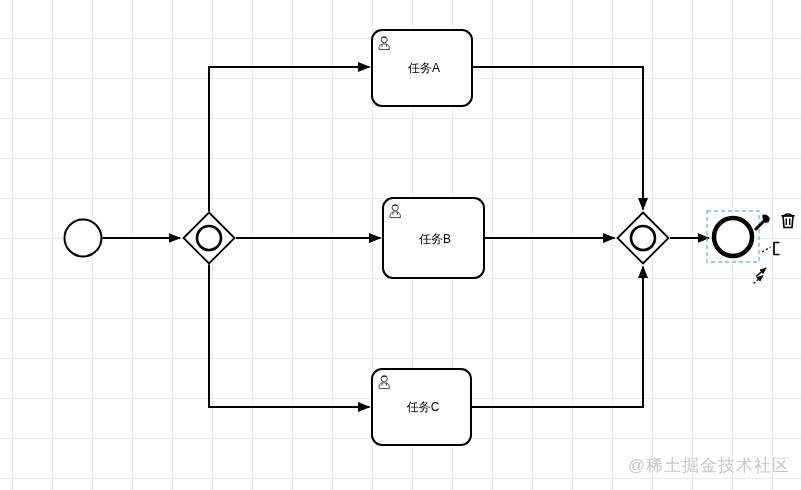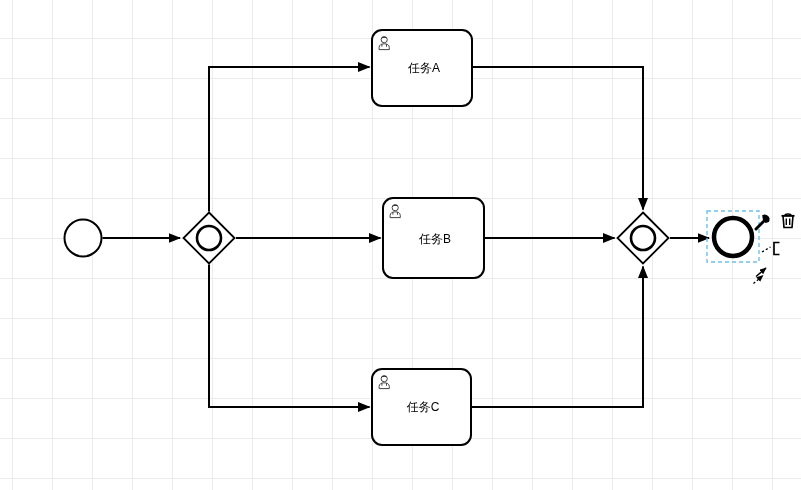--- a/index.html
+++ b/index.html
@@ -116,13 +116,14 @@
         <path d="M0 15 l8.5 -5" stroke-width="1.3" stroke-dasharray="2.2 2.2" fill="none"></path>
         <path d="M17.5 5.5 h-5.5 v12 h5.5" stroke-width="1.7" fill="none"></path>
       </g>
       <g class="pad-icon" transform="translate(752,263)">
         <path d="M4 13.5 L14 5" stroke-width="1.5" fill="none" marker-end="url(#arrow-sm)"></path>
         <path d="M1.5 20.5 L11 12.5" stroke-width="1.3" stroke-dasharray="2.2 2.2" fill="none" marker-end="url(#arrow-sm)"></path>
       </g>
     </g>
   </svg>
 
+  <div class="watermark">@稀土掘金技术社区</div>
 </div>
 
 </body></html>

